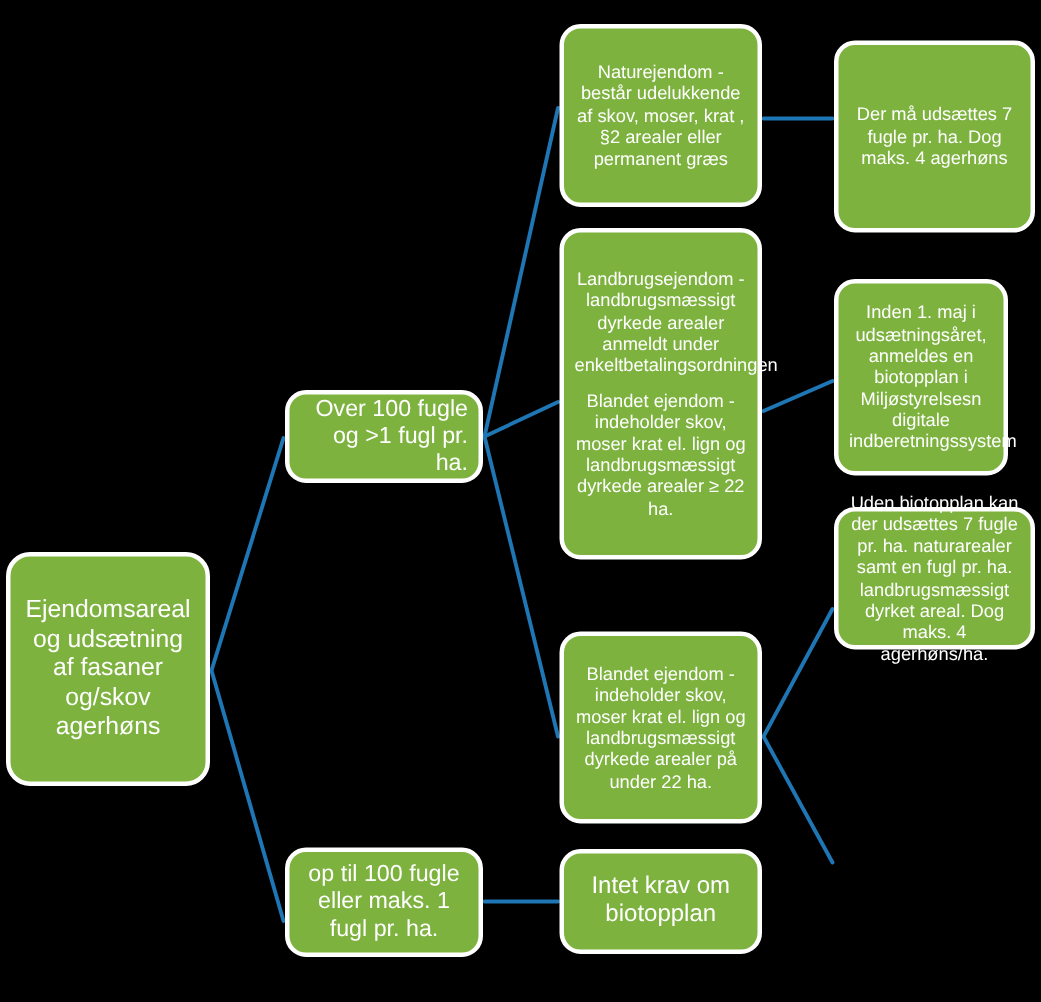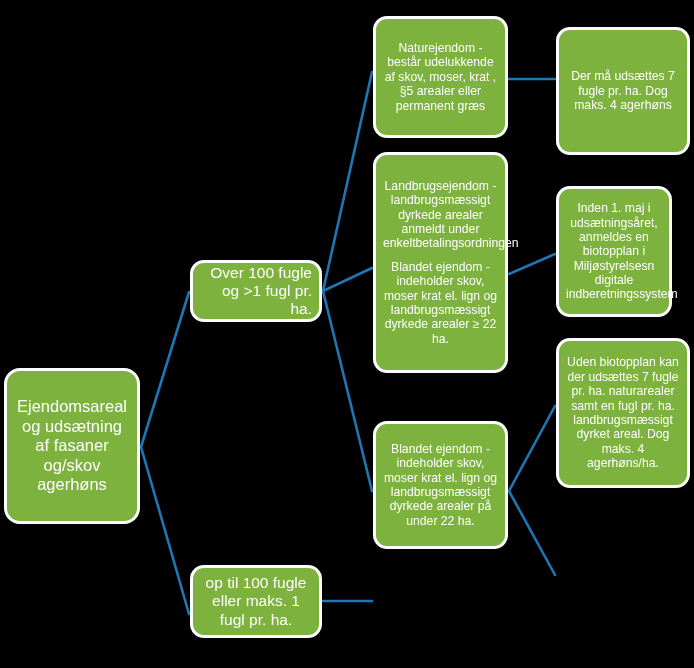--- a/index.html
+++ b/index.html
@@ -50,21 +50,21 @@
   
   #node-root      { left: 4px;   top: 368px; width: 136px; height: 156px; font-size: 16.5px; border-radius: 16px; }
   #node-over100   { left: 190px; top: 260px; width: 132px; height: 62px;  font-size: 15.5px; text-align: right; }
   #node-upto100   { left: 190px; top: 565px; width: 132px; height: 73px;  font-size: 15.5px; }
   #node-nature    { left: 373px; top: 16px;  width: 135px; height: 122px; font-size: 12.2px; }
   #node-landbrug  { left: 373px; top: 152px; width: 135px; height: 221px; font-size: 12.2px; }
   #node-blandet   { left: 373px; top: 421px; width: 135px; height: 128px; font-size: 12.2px; }
   #node-intet     { left: 373px; top: 566px; width: 135px; height: 70px;  font-size: 16px; }
   #node-der-maa   { left: 556px; top: 27px;  width: 134px; height: 128px; font-size: 12.2px; }
   #node-inden-maj { left: 556px; top: 186px; width: 116px; height: 131px; font-size: 12.2px; }
-  #node-uden-bio  { left: 556px; top: 338px; width: 134px; height: 150px; font-size: 12.2px; }
+  #node-uden-bio  { left: 556px; top: 338px; width: 134px; height: 95px; font-size: 12.2px; }
   #node-oensker   { left: 556px; top: 482px; width: 134px; height: 182px; font-size: 12.2px; }
 </style>
 </head>
 <body>
 
 <div id="stage">
 
   <svg id="connectors" viewBox="0 0 694 668" width="694" height="668" xmlns="http://www.w3.org/2000/svg">
       <line x1="141" y1="447" x2="189" y2="292" stroke="#1F76B4" stroke-width="2.6" stroke-linecap="round"></line>
       <line x1="141" y1="447" x2="189" y2="614" stroke="#1F76B4" stroke-width="2.6" stroke-linecap="round"></line>
@@ -84,32 +84,35 @@
 
   <div class="node" id="node-over100">
     <p>Over 100 fugle og &gt;1 fugl pr. ha.</p>
   </div>
 
   <div class="node" id="node-upto100">
     <p>op til 100 fugle eller maks. 1 fugl pr. ha.</p>
   </div>
 
   <div class="node" id="node-nature">
-    <p>Naturejendom - består udelukkende af skov, moser, krat , §5 arealer eller permanent græs</p>
+    <p>Naturejendom - består udelukkende af skov, moser, krat , §2 arealer eller permanent græs</p>
   </div>
 
   <div class="node" id="node-landbrug">
     <p>Landbrugsejendom - landbrugsmæssigt dyrkede arealer anmeldt under enkeltbetalingsordningen</p>
     <p>Blandet ejendom - indeholder skov, moser krat el. lign og landbrugsmæssigt dyrkede arealer ≥ 22 ha.</p>
   </div>
 
   <div class="node" id="node-blandet">
     <p>Blandet ejendom - indeholder skov, moser krat el. lign og landbrugsmæssigt dyrkede arealer på under 22 ha.</p>
   </div>
 
+  <div class="node" id="node-intet">
+    <p>Intet krav om biotopplan</p>
+  </div>
 
   <div class="node" id="node-der-maa">
     <p>Der må udsættes 7 fugle pr. ha. Dog maks. 4 agerhøns</p>
   </div>
 
   <div class="node" id="node-inden-maj">
     <p>Inden 1. maj i udsætningsåret, anmeldes en biotopplan i Miljøstyrelsesn digitale indberetningssystem</p>
   </div>
 
   <div class="node" id="node-uden-bio">

